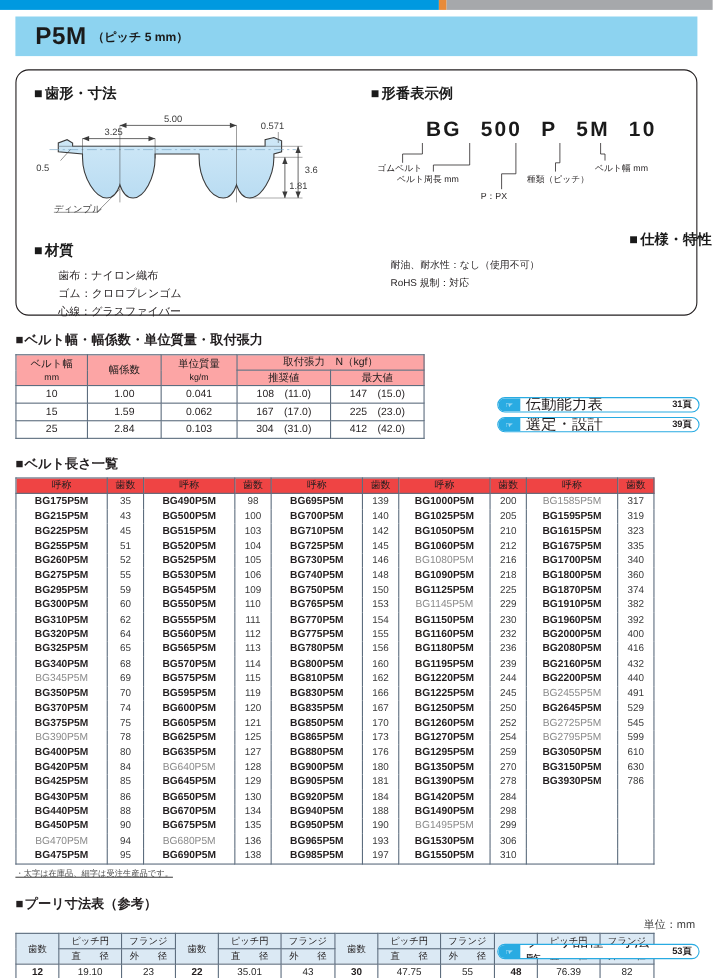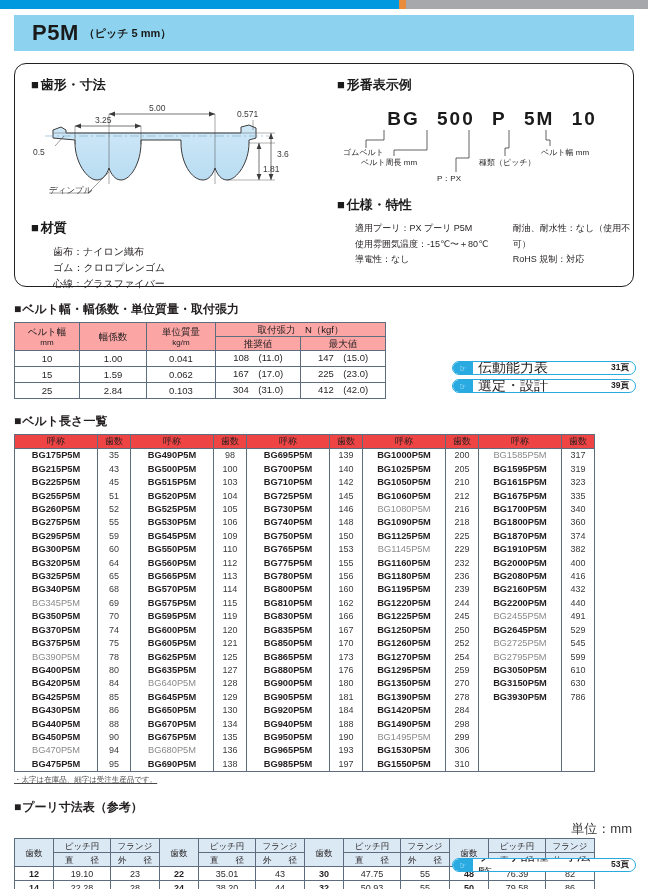--- a/index.html
+++ b/index.html
@@ -51,21 +51,21 @@
   .model-no{
     margin-top:14px;text-align:center;
     font-size:19px;font-weight:bold;letter-spacing:2px;
     color:#1a1a1a;
   }
   .model-no span{margin:16px 5px;}
   .leader{position:relative;height:58px;}
   .leader svg{position:absolute;left:0;top:0;}
   .lead-lbl{position:absolute;font-size:8px;color:#231f20;white-space:nowrap;}
 
-  .spec-h{margin-top:8px;}
+  .spec-h{margin-top:21px;text-align:right;}
   .spec-grid{margin:7px 0 0 18px;font-size:9px;line-height:15.5px;display:flex;gap:10px;}
   .spec-grid .c1{width:165px;}
   .spec-grid .c2{width:150px;}
 
   .blk-h{margin:14px 0 4px 14px;font-size:12px;font-weight:bold;}
   .blk-h::before{content:"■";margin-right:1px;}
 
   table{border-collapse:collapse;}
   .t-width{margin-left:14px;font-size:9.5px;}
   .t-width th,.t-width td{border:.8px solid #5d6d7e;text-align:center;padding:1px 3px;}
@@ -98,21 +98,21 @@
   .t-belt tbody tr:last-child td{border-bottom:1px solid #5d6d7e;}
 
   .note{margin:3px 0 0 14px;font-size:7.5px;color:#4a4a4a;text-decoration:underline;}
 
   .t-pul{margin-left:14px;font-size:9px;}
   .t-pul th,.t-pul td{border:.7px solid #5d6d7e;text-align:center;padding:0 2px;height:13px;}
   .t-pul thead th{background:#dbe9f4;font-weight:normal;line-height:10px;font-size:8.5px;}
   .t-pul td.z{font-weight:bold;width:34px;}
   .t-pul td.d{width:52px;color:#2b2b2b;}
   .t-pul td.f{width:44px;color:#2b2b2b;}
-  .unit{text-align:right;margin-right:16px;font-size:13px;color:#3a3a3a;}
+  .unit{text-align:right;margin-right:16px;font-size:10px;color:#3a3a3a;}
   .ref-pul{position:absolute;left:452px;top:858px;}
 </style>
 </head>
 <body>
 
 <div class="topbar">
   <div class="blue"></div>
   <div class="orange"></div>
   <div class="gray"></div>
 </div>
@@ -216,25 +216,20 @@
       </svg>
       <div class="lead-lbl" style="left:6px;top:17px;">ゴムベルト</div>
       <div class="lead-lbl" style="left:24px;top:27px;">ベルト周長 mm</div>
       <div class="lead-lbl" style="left:100px;top:43px;">P：PX</div>
       <div class="lead-lbl" style="left:142px;top:27px;">種類（ピッチ）</div>
       <div class="lead-lbl" style="left:204px;top:17px;">ベルト幅 mm</div>
     </div>
 
     <div class="sec-h spec-h">仕様・特性</div>
     <div class="spec-grid">
-      <div class="c1">
-        <div>適用プーリ：PX プーリ P5M</div>
-        <div>使用雰囲気温度：-15℃〜＋80℃</div>
-        <div>導電性：なし</div>
-      </div>
       <div class="c2">
         <div>耐油、耐水性：なし（使用不可）</div>
         <div>RoHS 規制：対応</div>
       </div>
     </div>
   </div>
 </div>
 
 <div class="blk-h">ベルト幅・幅係数・単位質量・取付張力</div>
 <table class="t-width">
@@ -401,20 +396,32 @@
         <td class="nm">BG550P5M</td>
         <td class="tn">110</td>
         <td class="nm">BG765P5M</td>
         <td class="tn">153</td>
         <td class="nm thin">BG1145P5M</td>
         <td class="tn">229</td>
         <td class="nm">BG1910P5M</td>
         <td class="tn">382</td>
       </tr>
       <tr>
+        <td class="nm">BG310P5M</td>
+        <td class="tn">62</td>
+        <td class="nm">BG555P5M</td>
+        <td class="tn">111</td>
+        <td class="nm">BG770P5M</td>
+        <td class="tn">154</td>
+        <td class="nm">BG1150P5M</td>
+        <td class="tn">230</td>
+        <td class="nm">BG1960P5M</td>
+        <td class="tn">392</td>
+      </tr>
+      <tr>
         <td class="nm">BG320P5M</td>
         <td class="tn">64</td>
         <td class="nm">BG560P5M</td>
         <td class="tn">112</td>
         <td class="nm">BG775P5M</td>
         <td class="tn">155</td>
         <td class="nm">BG1160P5M</td>
         <td class="tn">232</td>
         <td class="nm">BG2000P5M</td>
         <td class="tn">400</td>

